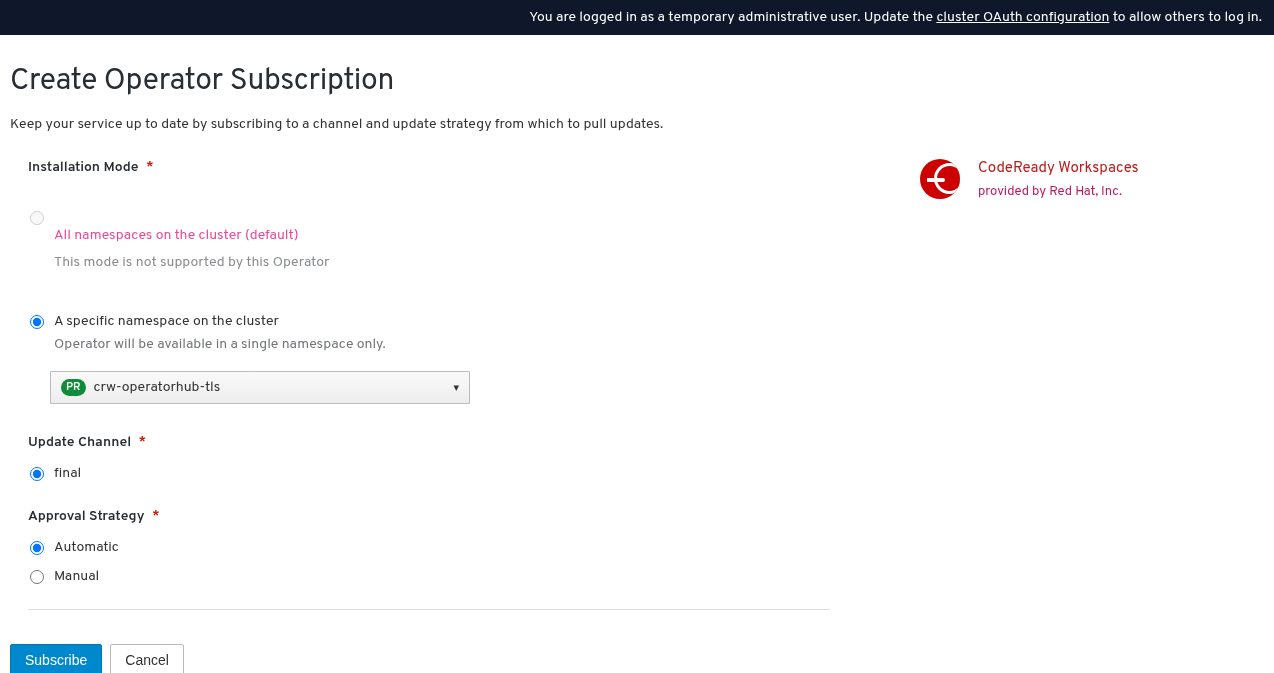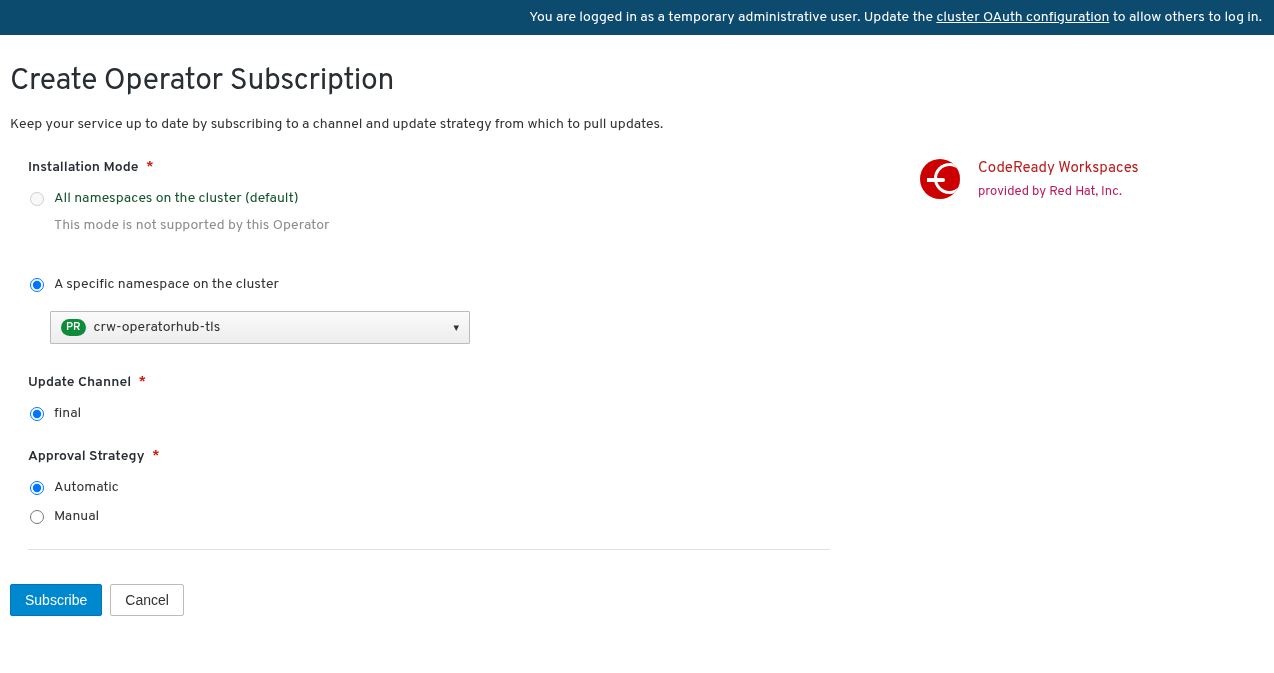--- a/index.html
+++ b/index.html
@@ -1,36 +1,36 @@
 <!DOCTYPE html>
 <html><head>
   <meta charset="utf-8">
   <style>
     * { box-sizing: border-box; margin: 0; padding: 0; }
     body { font-family: "RedHatText", "Overpass", Arial, sans-serif; font-size: 14px; color: #333; background: #fff; }
 
-    .banner { background: #0c4a6e; color: #fff; text-align: right; padding: 9px 12px; font-size: 14px; }
+    .banner { background: #0f172a; color: #fff; text-align: right; padding: 9px 12px; font-size: 14px; }
     .banner a { color: #fff; text-decoration: underline; }
 
     .page { padding: 28px 10px 20px 10px; }
     .page-title { font-size: 30px; font-weight: 400; color: #292e34; margin-bottom: 16px; letter-spacing: -0.3px; }
     .page-desc { font-size: 14px; color: #333; margin-bottom: 26px; }
 
     .content-row { display: flex; align-items: flex-start; gap: 60px; }
     .form-col { flex: 1; max-width: 820px; }
     .info-col { display: flex; align-items: flex-start; gap: 18px; margin-left: 30px; min-width: 300px; }
 
     .section-label { font-size: 14px; font-weight: 600; color: #292e34; margin-left: 18px; margin-top: 0; margin-bottom: 14px; }
     .required-star { color: #c9190b; margin-left: 4px; }
 
     .option-block { margin-left: 20px; margin-bottom: 20px; }
     .radio-row { display: flex; align-items: center; gap: 10px; }
     .radio-row input[type=radio] { width: 14px; height: 14px; margin-top: 1px; }
     .radio-row label { font-size: 14px; }
-    .disabled-text { color: #14532d; }
+    .disabled-text { color: #ec4899; margin-top: 37px; }
     .helper { color: #8a8d90; font-size: 14px; margin-left: 24px; margin-top: 10px; }
     .helper-dark { color: #737679; font-size: 14px; margin-left: 20px; margin-top: 6px; }
 
     .select-wrap { margin-left: 40px; margin-top: 18px; width: 420px; }
     .select-btn { display: flex; align-items: center; width: 100%; height: 33px; padding: 0 10px; background: linear-gradient(to bottom, #fafafa, #ededed); border: 1px solid #bbb; border-radius: 1px; cursor: pointer; position: relative; }
     .ns-badge { background: #0e8c3a; color: #fff; font-size: 11px; font-weight: 600; padding: 1px 5px; border-radius: 9px; margin-right: 8px; line-height: 15px; }
     .select-label { font-size: 14px; color: #333; }
     .caret { margin-left: auto; color: #333; font-size: 11px; }
 
     .divider { border: none; border-top: 1px solid #e0e0e0; margin-left: 18px; margin-right: 0; margin-top: 24px; margin-bottom: 34px; max-width: 820px; }
@@ -81,20 +81,21 @@
           <div class="helper">This mode is not supported by this Operator</div>
         </div>
 
         <div style="height: 22px;"></div>
 
         <div class="option-block" style="margin-bottom: 0;">
           <div class="radio-row">
             <input type="radio" name="install-mode" checked="" style="">
             <label>A specific namespace on the cluster</label>
           </div>
+          <div class="helper-dark" style="margin-left: 24px;">Operator will be available in a single namespace only.</div>
         </div>
 
         <div class="select-wrap">
           <div class="select-btn">
             <span class="ns-badge">PR</span>
             <span class="select-label">crw-operatorhub-tls</span>
             <span class="caret">▾</span>
           </div>
         </div>
       </div>

